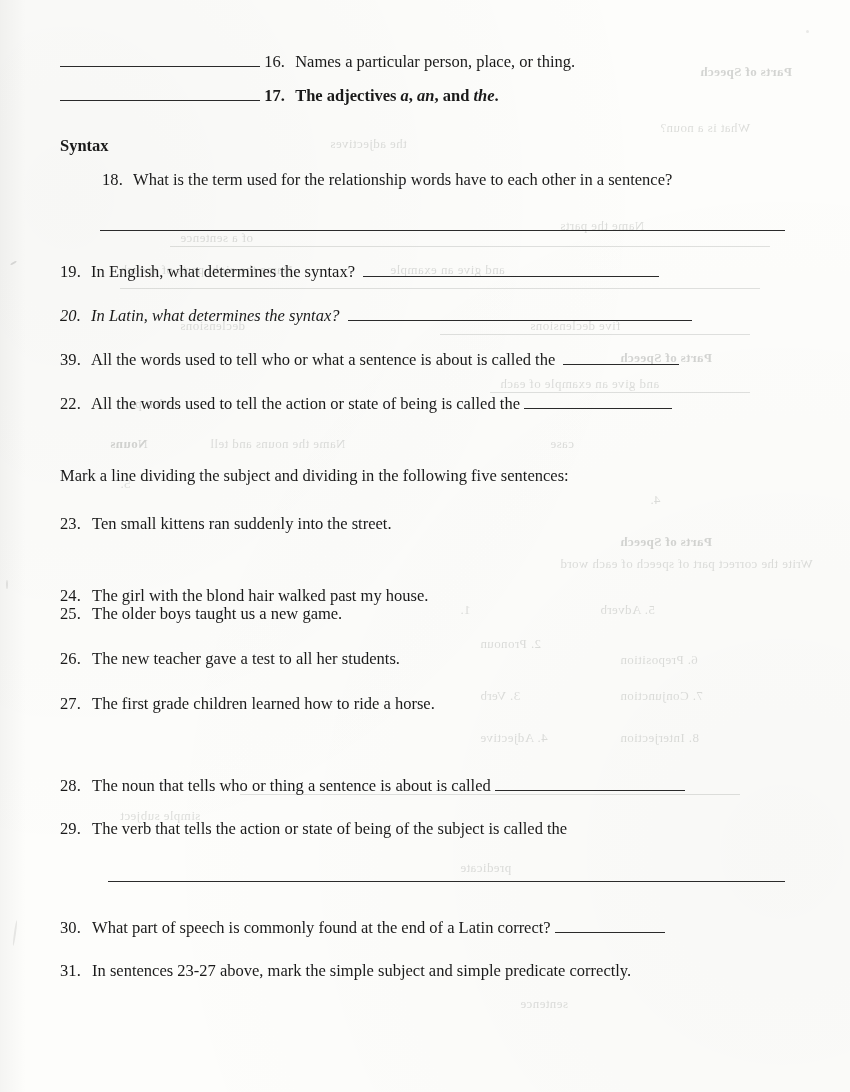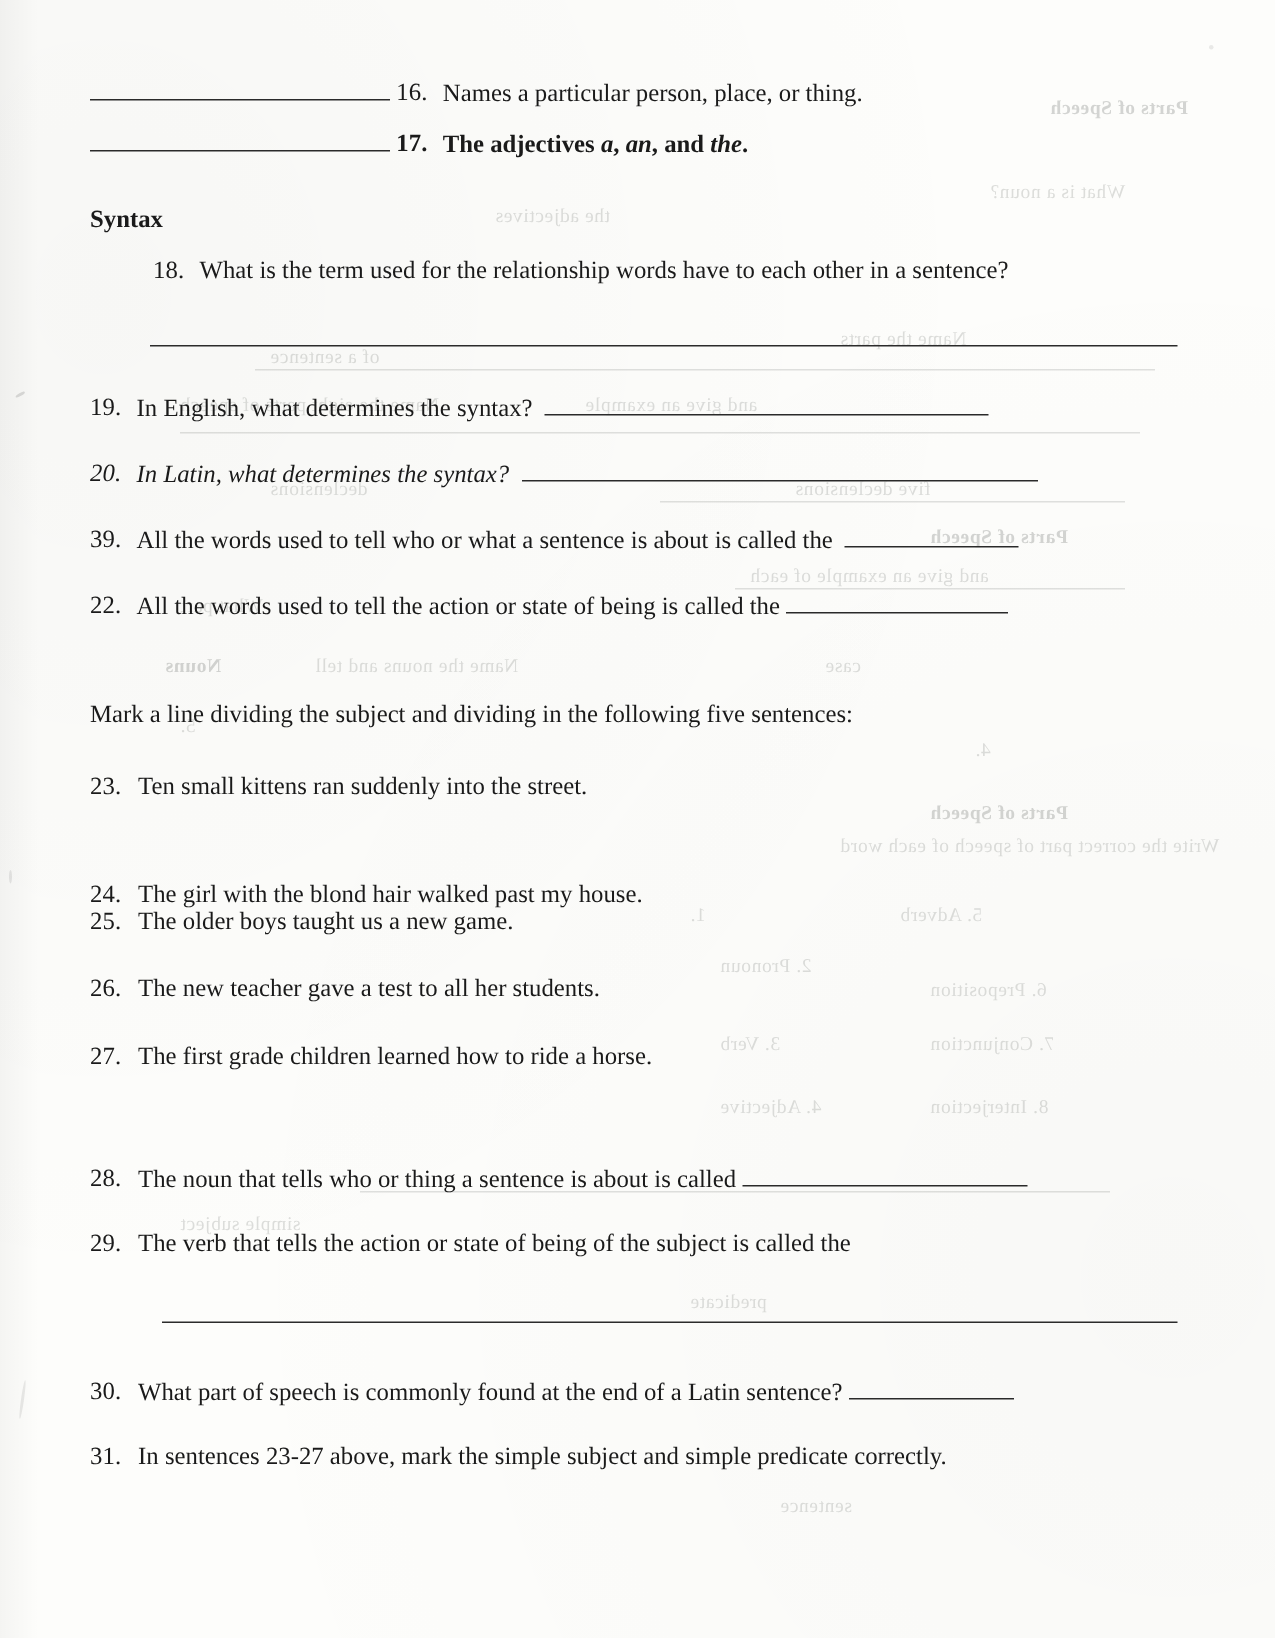--- a/index.html
+++ b/index.html
@@ -225,21 +225,21 @@
     </div>
 
     <div class="row" style="top:795px;">
       <span class="num">29.</span>
       <span style="margin-left:7px;">The verb that tells the action or state of being of the subject is called the</span>
     </div>
     <div class="fullrule" style="left:48px; top:857px; width:677px;"></div>
 
     <div class="row" style="top:892px;">
       <span class="num">30.</span>
-      <span style="margin-left:7px;">What part of speech is commonly found at the end of a Latin sentence?</span>
+      <span style="margin-left:7px;">What part of speech is commonly found at the end of a Latin correct?</span>
       <span class="blank" style="width:110px;"></span>
     </div>
 
     <div class="row" style="top:937px;">
       <span class="num">31.</span>
       <span style="margin-left:7px;">In sentences 23-27 above, mark the simple subject and simple predicate correctly.</span>
     </div>
 
   </div>
 </div>

